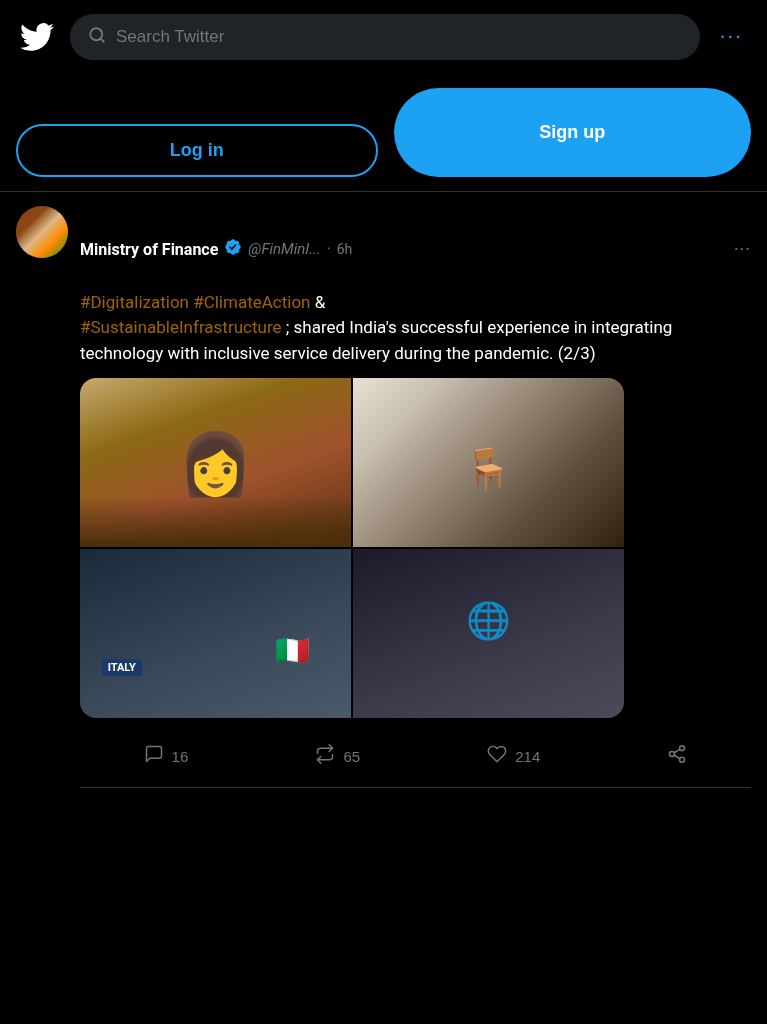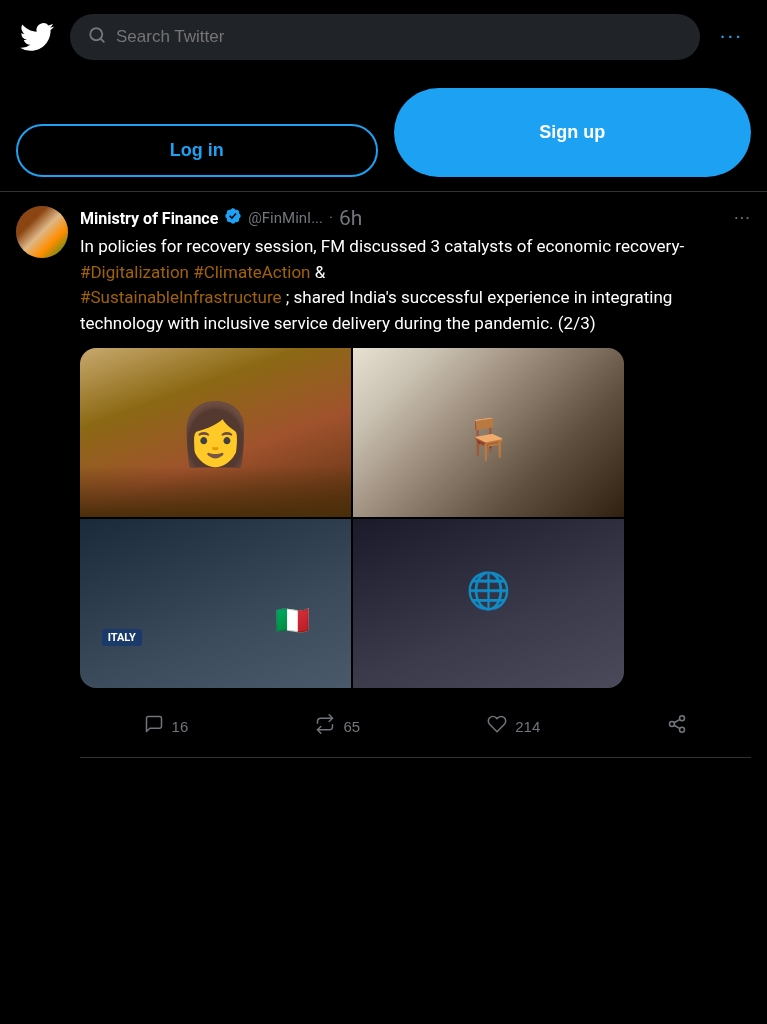--- a/index.html
+++ b/index.html
@@ -136,47 +136,49 @@
       flex: 1;
       min-width: 0;
     }
 
     .tweet-header {
       display: flex;
       align-items: center;
       gap: 6px;
       flex-wrap: wrap;
       margin-bottom: 4px;
+      margin-top: 32px;
     }
 
     .account-name {
       font-weight: 700;
       font-size: 16px;
       color: #ffffff;
     }
 
     .verified-badge {
       color: #1DA1F2;
       font-size: 16px;
       flex-shrink: 0;
     }
 
     .account-handle {
       color: #71767B;
       font-size: 15px;
+      font-style: italic;
     }
 
     .dot-separator {
       color: #71767B;
       font-size: 15px;
     }
 
     .tweet-time {
       color: #71767B;
-      font-size: 21px;
+      font-size: 14px;
     }
 
     .tweet-more {
       margin-left: auto;
       color: #71767B;
       font-size: 18px;
       cursor: pointer;
       letter-spacing: 1px;
     }
 
@@ -375,21 +377,20 @@
           <path d="M22.25 12c0-1.43-.88-2.67-2.19-3.34.46-1.39.2-2.9-.81-3.91s-2.52-1.27-3.91-.81c-.66-1.31-1.91-2.19-3.34-2.19s-2.67.88-3.33 2.19c-1.4-.46-2.91-.2-3.92.81s-1.26 2.52-.8 3.91c-1.31.67-2.2 1.91-2.2 3.34s.89 2.67 2.2 3.34c-.46 1.39-.21 2.9.8 3.91s2.52 1.26 3.91.81c.67 1.31 1.91 2.19 3.34 2.19s2.68-.88 3.34-2.19c1.39.45 2.9.2 3.91-.81s1.27-2.52.81-3.91c1.31-.67 2.19-1.91 2.19-3.34zm-11.71 4.2L6.8 12.46l1.41-1.42 2.26 2.26 4.8-5.23 1.47 1.36-6.2 6.77z"></path>
         </svg>
       </span>
       <span class="account-handle">@FinMinI...</span>
       <span class="dot-separator">·</span>
       <span class="tweet-time">6h</span>
       <span class="tweet-more">···</span>
     </div>
 
     <div class="tweet-text">
-      <span>In policies for recovery session, FM discussed 3 catalysts of economic recovery-</span>
       <br>
       <span class="hashtag">#Digitalization</span>
       <span> </span>
       <span class="hashtag">#ClimateAction</span>
       <span> &amp;</span>
       <br>
       <span class="hashtag">#SustainableInfrastructure</span>
       <span>; shared India's successful experience in integrating technology with inclusive service delivery during the pandemic. (2/3)</span>
     </div>
 

